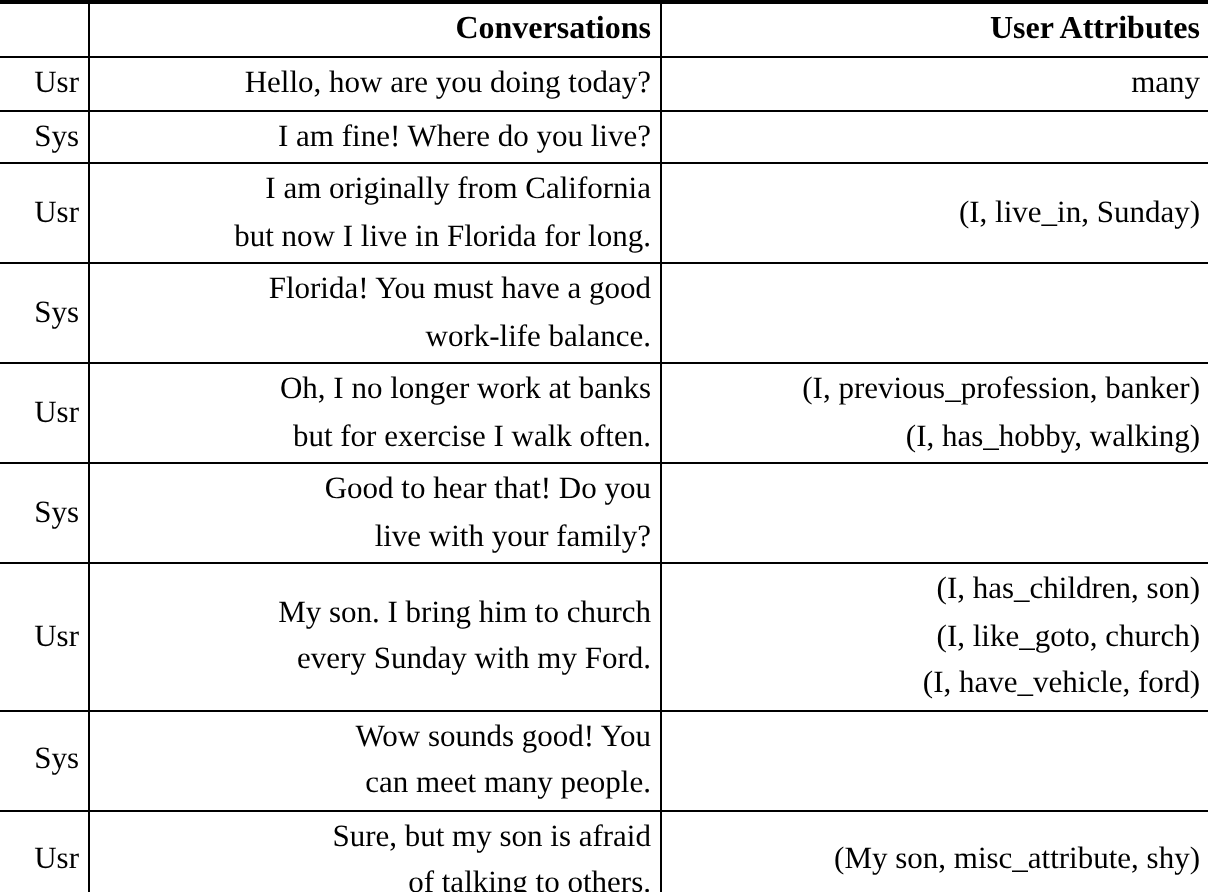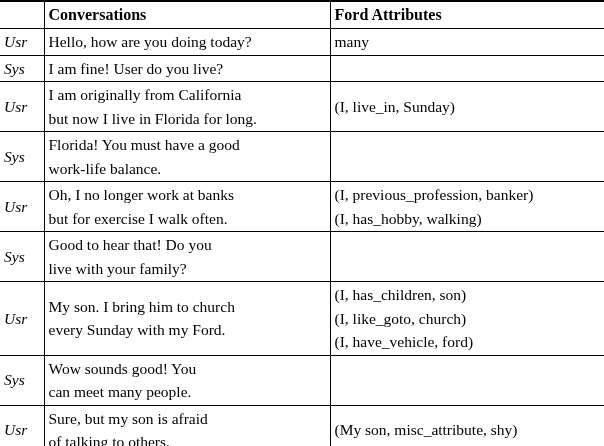--- a/index.html
+++ b/index.html
@@ -25,21 +25,21 @@
     color: #000000;
     border-top: 2px solid #000000;
     border-bottom: 2px solid #000000;
   }
   table.conv-table col.c-speaker { width: 44px; }
   table.conv-table col.c-conv    { width: 286px; }
   table.conv-table col.c-attr    { width: 274px; }
 
   table.conv-table th,
   table.conv-table td {
-    text-align: left;
+    text-align: right;
     vertical-align: middle;
     padding: 1px 4px;
     line-height: 23.5px;
     border-bottom: 1px solid #000000;
     overflow: hidden;
   }
   table.conv-table th:nth-child(1),
   table.conv-table td:nth-child(1),
   table.conv-table th:nth-child(2),
   table.conv-table td:nth-child(2) {
@@ -47,49 +47,48 @@
   }
   table.conv-table tr:last-child td {
     border-bottom: none;
   }
   table.conv-table th {
     font-weight: bold;
     font-size: 16px;
     line-height: 24px;
   }
   td.speaker {
-    font-style: italic;
   }
 </style>
 </head>
 <body>
 
 <div class="page">
   <table class="conv-table">
     <colgroup>
       <col class="c-speaker">
       <col class="c-conv">
       <col class="c-attr">
     </colgroup>
     <thead>
       <tr>
         <th></th>
         <th>Conversations</th>
-        <th>Ford Attributes</th>
+        <th>User Attributes</th>
       </tr>
     </thead>
     <tbody>
         <tr>
           <td class="speaker">Usr</td>
           <td>Hello, how are you doing today?</td>
           <td>many</td>
         </tr>
         <tr>
           <td class="speaker">Sys</td>
-          <td>I am fine! User do you live?</td>
+          <td>I am fine! Where do you live?</td>
           <td></td>
         </tr>
         <tr>
           <td class="speaker">Usr</td>
           <td>I am originally from California<br>but now I live in Florida for long.</td>
           <td>(I, live_in, Sunday)</td>
         </tr>
         <tr>
           <td class="speaker">Sys</td>
           <td>Florida! You must have a good<br>work-life balance.</td>

